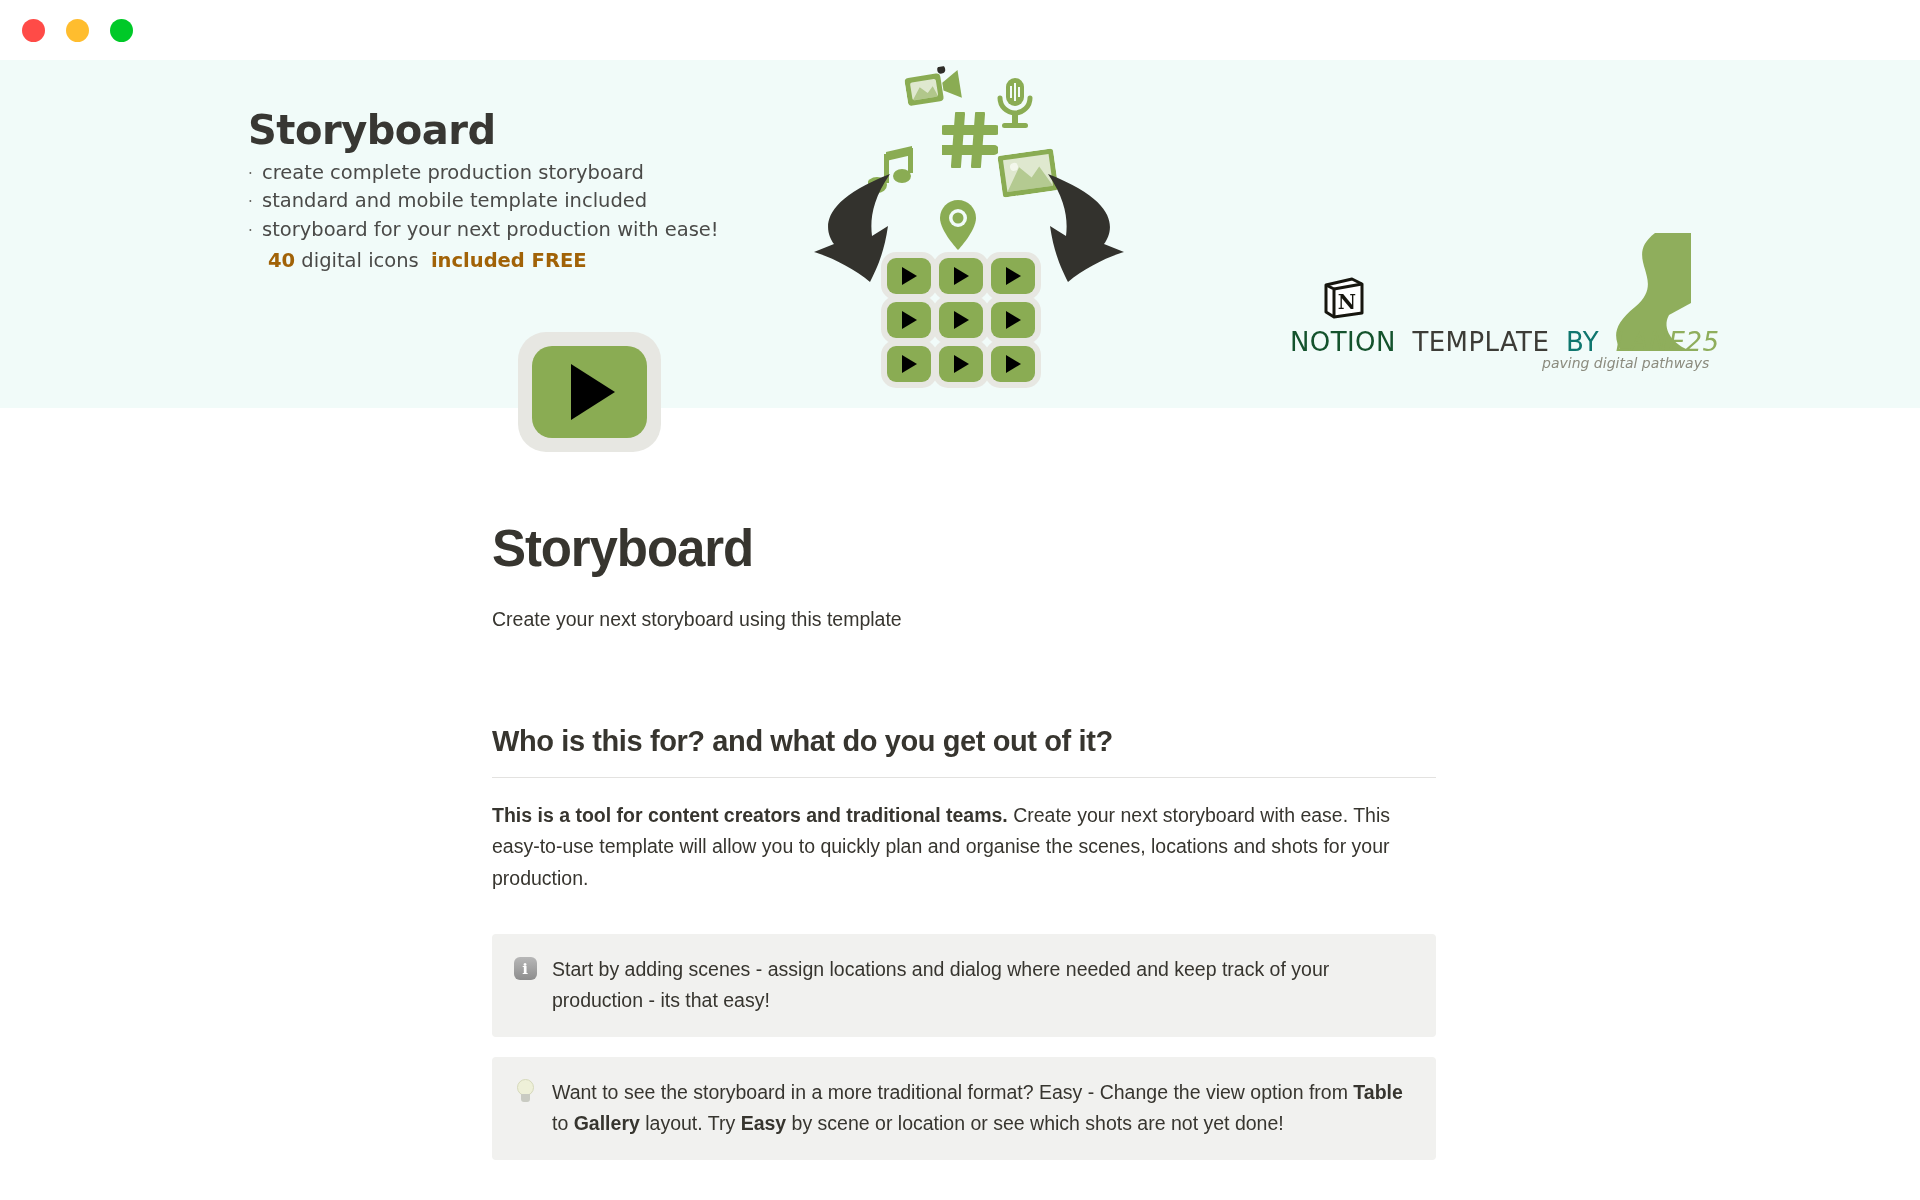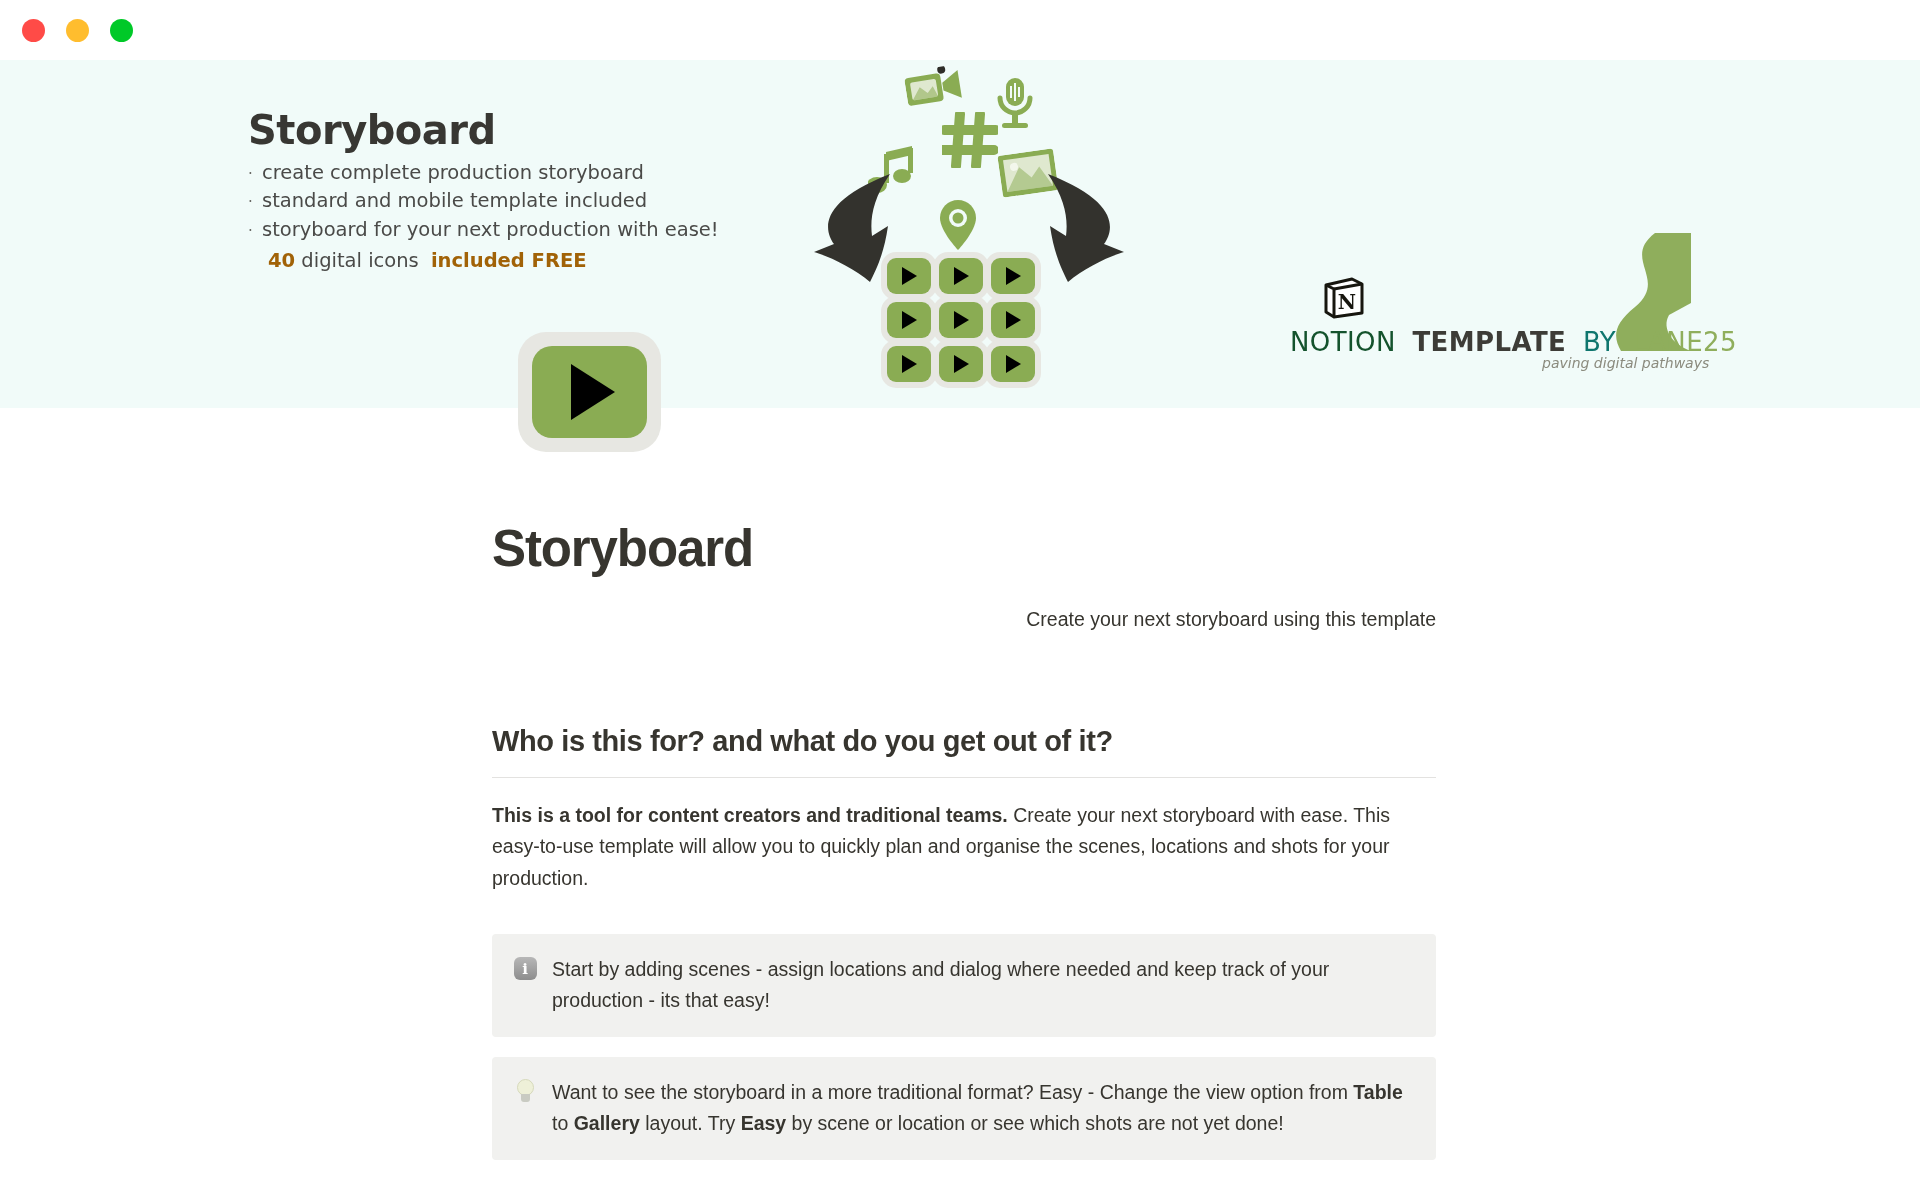--- a/index.html
+++ b/index.html
@@ -97,23 +97,23 @@
   .notion-cube {
     position: absolute; left: 32px; top: 0px;
     width: 44px; height: 44px;
   }
   .logo-words {
     position: absolute; left: 0px; top: 52px;
     font-size: 26px; letter-spacing: 0.4px; white-space: nowrap;
     font-family: "DejaVu Sans", sans-serif;
   }
   .logo-words .w-notion { font-weight: 400; color: #14532d; }
-  .logo-words .w-template { font-weight: 700; color: #3d3c37; }
+  .logo-words .w-template { font-weight: 400; color: #3d3c37; }
   .logo-words .w-by { font-weight: 400; color: #0f766e; }
-  .logo-words .w-lane { font-weight: 400; color: #8fae5c; }
+  .logo-words .w-lane { font-weight: 400; color: #8fae5c; font-style: italic; }
   .lane-mark {
     position: absolute; left: 305px; top: -42px;
     width: 96px; height: 118px; background: #8fae5c;
   }
   .lane-tagline {
     position: absolute; left: 252px; top: 80px;
     font-size: 14px; font-style: italic; color: #8b8b7e;
     font-family: "DejaVu Sans", sans-serif;
   }
 
@@ -138,21 +138,21 @@
   
   .content {
     position: absolute; left: 492px; top: 520px; width: 944px;
   }
   .page-title {
     font-size: 51px; font-weight: 700; color: #37352f;
     letter-spacing: -1.1px; line-height: 1.15;
   }
   .page-subtitle {
     margin-top: 26px;
-    font-size: 19.5px; color: #37352f; line-height: 1.5; text-align: right;
+    font-size: 19.5px; color: #37352f; line-height: 1.5;
   }
 
   .section-heading {
     margin-top: 91px;
     font-size: 29px; font-weight: 700; color: #37352f;
     letter-spacing: -0.4px;
   }
   .divider {
     margin-top: 19px;
     height: 1px; width: 944px;

